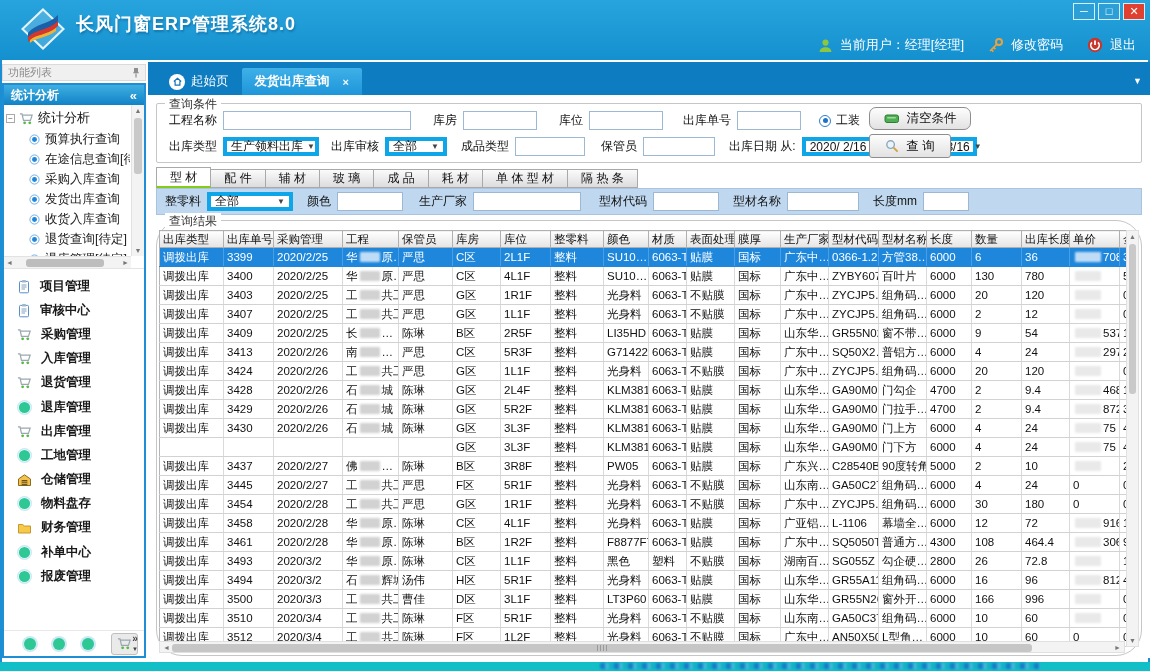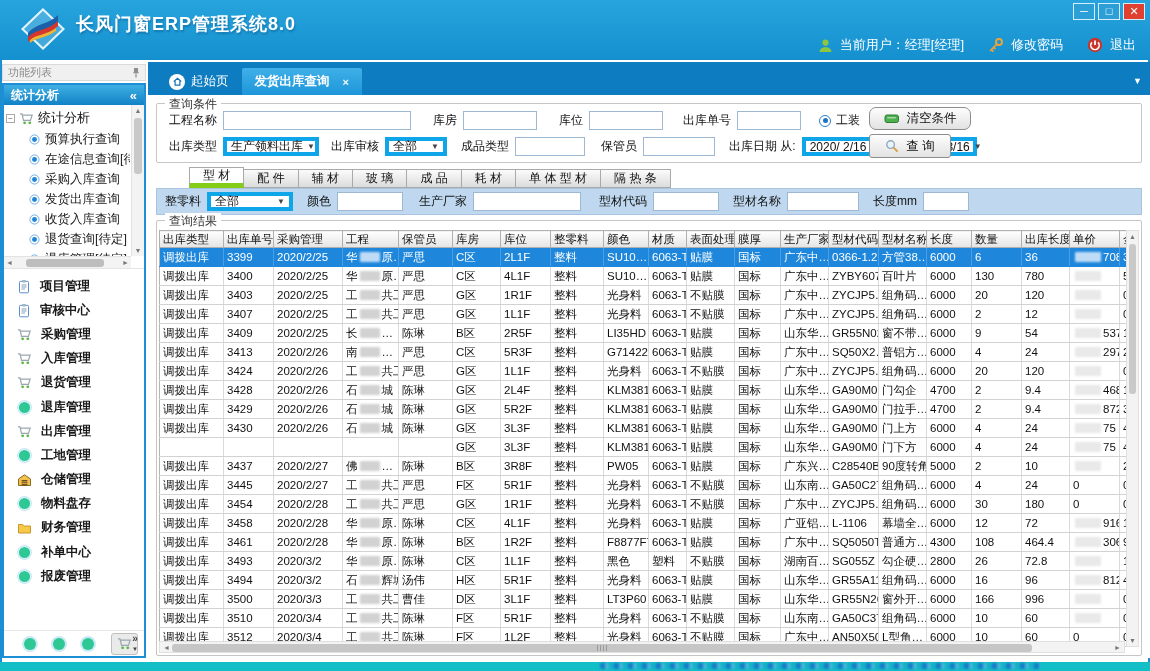--- a/index.html
+++ b/index.html
@@ -104,28 +104,28 @@
         border:1px solid #8D8D8D;background:linear-gradient(#FDFDFD,#E2E2E2);border-radius:3px;
         font-size:12.5px;}
   #btn-clear{left:712px;top:3px;width:102px;height:23px;border-radius:7px;}
   #btn-search{left:712px;top:30px;width:82px;height:24px;}
 
   #mat-tabs{position:absolute;left:8px;top:72px;height:21px;display:flex;align-items:flex-end;}
   .mtab{height:19px;padding:0 13px;background:linear-gradient(#FBFBFB,#DCDCDC);
         border:1px solid #A9A9A9;border-left-width:0;font-size:12px;display:flex;align-items:center;
         white-space:nowrap;}
   .mtab:first-child{border-left-width:1px;}
-  .mtab.active{height:21px;background:#fff;border-bottom:5px solid #84cc16;position:relative;z-index:2;margin-left:33px;}
+  .mtab.active{height:21px;background:#fff;border-bottom:2px solid #84cc16;position:relative;z-index:2;}
 
   #subfilter{position:absolute;left:8px;top:93px;width:986px;height:27px;background:#BFD8F0;
              border:1px solid #A9C4E0;display:flex;align-items:center;font-size:12px;}
   #subfilter .ml8{margin-left:8px;} #subfilter .ml14{margin-left:14px;}
   #subfilter .ml16{margin-left:16px;} #subfilter .ml18{margin-left:18px;}
 
-  #result-box{left:8px;top:125px;width:986px;height:436px;}
+  #result-box{left:8px;top:125px;width:986px;height:436px;border-radius:26px;}
   #table-wrap{position:absolute;left:2px;top:9px;width:967px;height:417px;overflow:hidden;}
   #grid{border-collapse:collapse;table-layout:fixed;width:984px;font-size:11.5px;
         border-left:1px solid #B5B5B5;}
   #grid th{background:linear-gradient(#FFFFFF,#E4E4E4);border:1px solid #B0B0B0;
            font-weight:normal;text-align:left;padding:0 3px;height:17px;white-space:nowrap;
            overflow:hidden;}
   #grid td{border-right:1px solid #DADADA;border-bottom:1px solid #D2D2D2;padding:0 3px;
            height:18px;line-height:18px;white-space:nowrap;overflow:hidden;}
   #grid tr.sel td{background:#1E87DB;color:#fff;border-right-color:#4A9FE4;border-bottom-color:#1E87DB;}
   .rd{display:inline-block;width:20px;height:10px;background:#D2D2D2;border-radius:1px;

